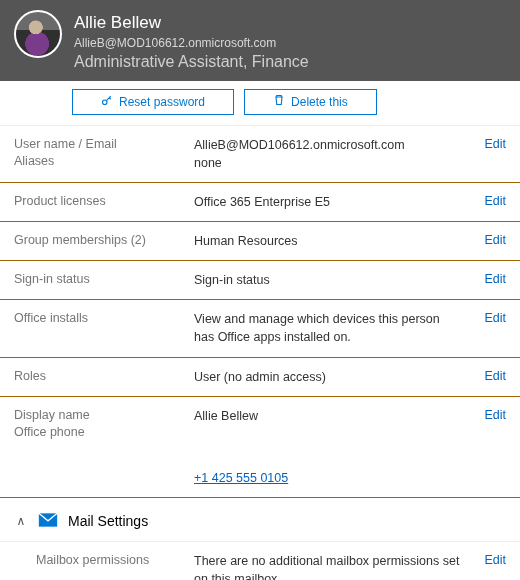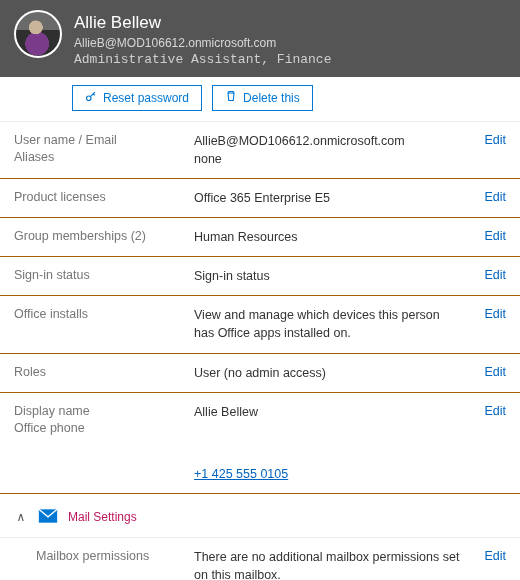--- a/index.html
+++ b/index.html
@@ -24,32 +24,32 @@
     border-radius: 50%;
     background: radial-gradient(circle at 45% 35%, #c9b59a 0 18%, transparent 19%),
                 radial-gradient(circle at 48% 72%, #7a3b8a 0 30%, transparent 31%),
                 linear-gradient(#6a6a6a 0 40%, #2f2f2f 40% 100%);
     border: 2px solid #fff;
     flex: none;
   }
   .hdr-text { display:flex; flex-direction:column; line-height:1.35; padding-top:2px;}
   .hdr-name { font-size: 17px; font-weight: 400; color:#fff;}
   .hdr-email { font-size: 12px; color: #d8d8d8; }
-  .hdr-role  { font-size: 13px; color: #cfcfcf; font-family: Liberation Mono, monospace; }
+  .hdr-role  { font-size: 16px; color: #cfcfcf; }
   .toolbar {
     padding: 8px 14px 10px 72px;
     display:flex; gap:10px;
     border-bottom:1px solid #eee;
   }
   .btn {
     border: 1px solid #0078d4;
     color: #0078d4;
     background: #fff;
     height: 26px;
-    padding: 0 12px;
+    padding: 0 28px;
     font-size: 12px;
     display:inline-flex; align-items:center; gap:6px;
     cursor:pointer;
   }
   .btn svg { width:12px; height:12px; stroke:#0078d4; fill:none; stroke-width:1.5;}
   .rows { }
   .row {
     display:flex;
     padding: 10px 14px;
     border-bottom:1px solid #a16207;
@@ -77,21 +77,21 @@
   .link { color:#0064c1; cursor:pointer; font-size:12.5px;margin-top:44px;}
   .value a.link { text-decoration:underline;}
   .section-head {
     display:flex; align-items:center;
     padding: 14px 14px 10px 14px;
     gap:10px;
     border-bottom:1px solid #eee;
   }
   .section-head .chev { width:14px; text-align:center; color:#555; font-size:12px;}
   .section-head svg.mail { width:20px; height:16px; fill:#0078d4;}
-  .section-head .title { font-size:12px; color:#be185d; }
+  .section-head .title { font-size:14px; color:#000000; }
   .highlight {
     box-shadow: inset 0 0 0 2px #b84fc2;
   }
   .bold { font-weight:600; }
 </style>
 </head>
 <body>
 
 <div class="header">
   <div class="avatar"></div>

